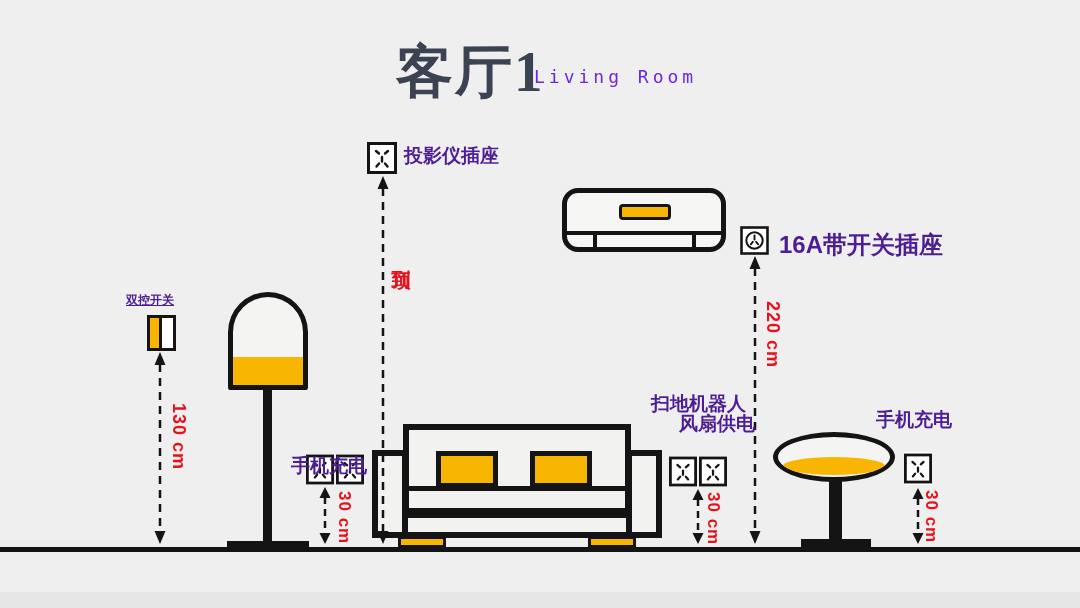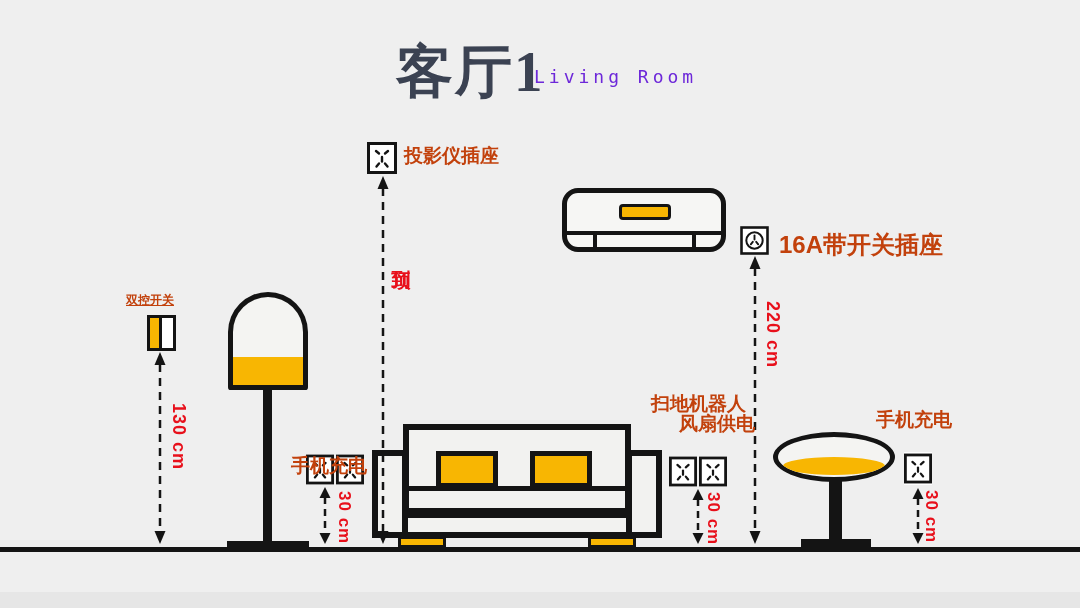--- a/index.html
+++ b/index.html
@@ -16,21 +16,21 @@
     font-size:57px; font-weight:600; color:#3b4252; letter-spacing:2px;
   }
   .title-sub{
     position:absolute; left:534px; top:66px;
     font-family:"DejaVu Sans Mono",monospace;
     font-size:18px; color:#6d28d9; letter-spacing:4px;
   }
   
   .blk{ position:absolute; background:#141414; }
   .red-label{
-    position:absolute; color:#c2410c; font-size:19px; font-weight:700;
+    position:absolute; color:#4c1d95; font-size:19px; font-weight:700;
     white-space:nowrap; z-index:7;
   }
   .dim-label{
     position:absolute; color:#e8101b; font-weight:700; font-size:17px;
     writing-mode:vertical-rl; letter-spacing:1px; z-index:7; white-space:nowrap;
   }
   .dim{ position:absolute; z-index:5; }
   .socket{ position:absolute; z-index:6; background:#ffffff; }
   
   .lamp-shade{

